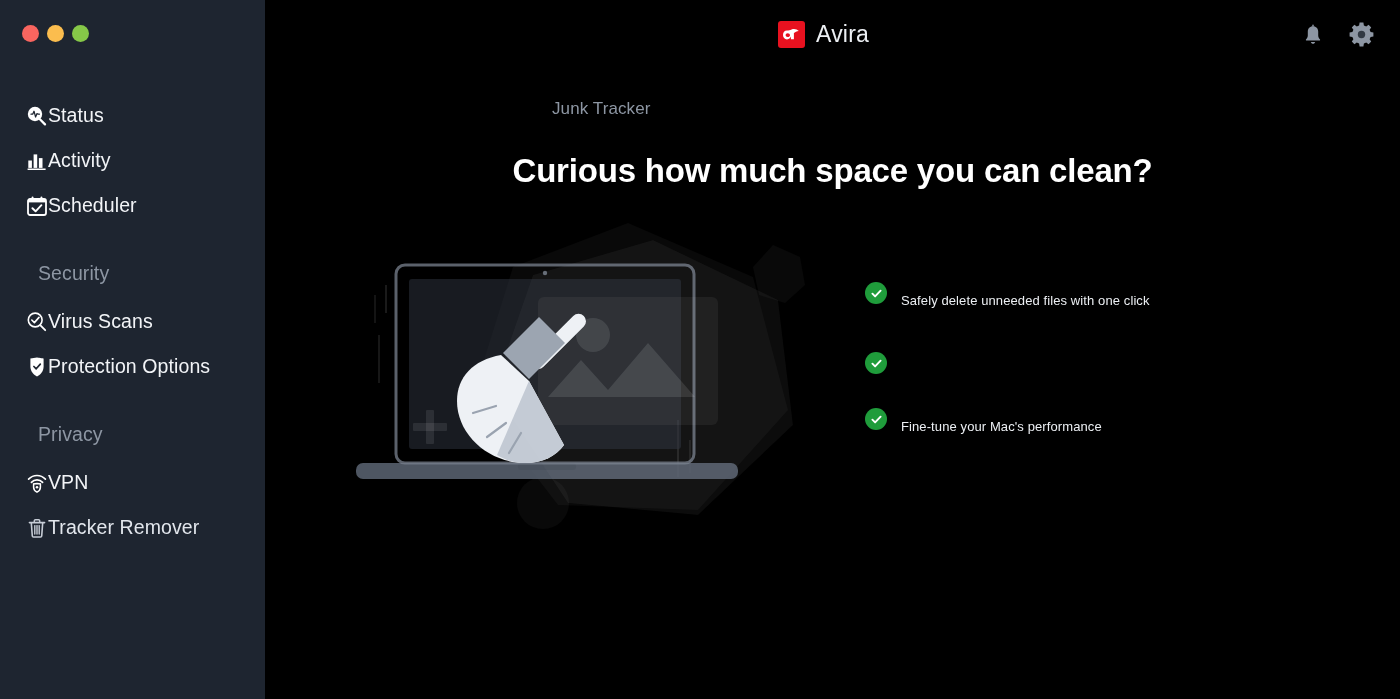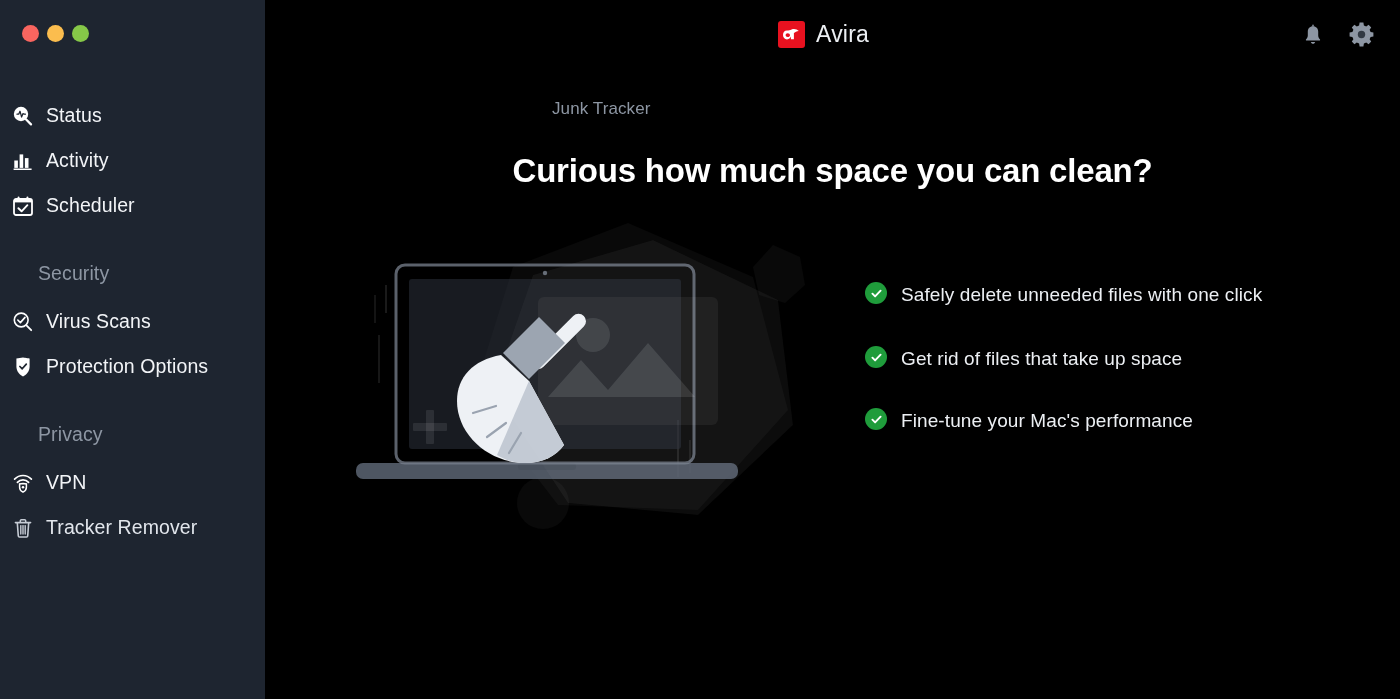--- a/index.html
+++ b/index.html
@@ -49,22 +49,21 @@
     position: absolute;
     top: 93px;
     left: 0;
     right: 0;
   }
 
   .nav-item {
     display: flex;
     align-items: center;
     height: 45px;
-    padding-left: 12px;
-    gap: 12px;
+    padding-left: 26px;
     cursor: default;
   }
   .nav-item .ico {
     width: 22px;
     height: 22px;
     flex: 0 0 22px;
     display: flex;
     align-items: center;
     justify-content: center;
   }
@@ -202,24 +201,25 @@
     height: 22px;
     flex: 0 0 22px;
     border-radius: 50%;
     background: #1f9c3b;
     display: flex;
     align-items: center;
     justify-content: center;
     margin-top: 3px;
   }
   .benefit-text {
-    font-size: 19px;
+    font-size: 13px;
     line-height: 31px;
     color: #eceff3;
     letter-spacing: 0.1px;
+    margin-top: 6px;
   }
 </style>
 </head>
 <body>
 
 <div id="app">
 
   <aside id="sidebar">
 
     <div class="traffic-lights">
@@ -431,21 +431,20 @@
           </span>
           <span class="benefit-text">Safely delete unneeded files with one click</span>
         </li>
 
         <li class="benefit" style="margin-bottom:31px">
           <span class="check">
             <svg width="13" height="13" viewBox="0 0 13 13">
               <path d="M2.4 6.7 L5.1 9.4 L10.6 3.7" stroke="#ffffff" stroke-width="1.9" fill="none" stroke-linecap="round" stroke-linejoin="round"></path>
             </svg>
           </span>
-          <span class="benefit-text">Get rid of files that take up space</span>
         </li>
 
         <li class="benefit">
           <span class="check">
             <svg width="13" height="13" viewBox="0 0 13 13">
               <path d="M2.4 6.7 L5.1 9.4 L10.6 3.7" stroke="#ffffff" stroke-width="1.9" fill="none" stroke-linecap="round" stroke-linejoin="round"></path>
             </svg>
           </span>
           <span class="benefit-text">Fine-tune your Mac's performance</span>
         </li>

